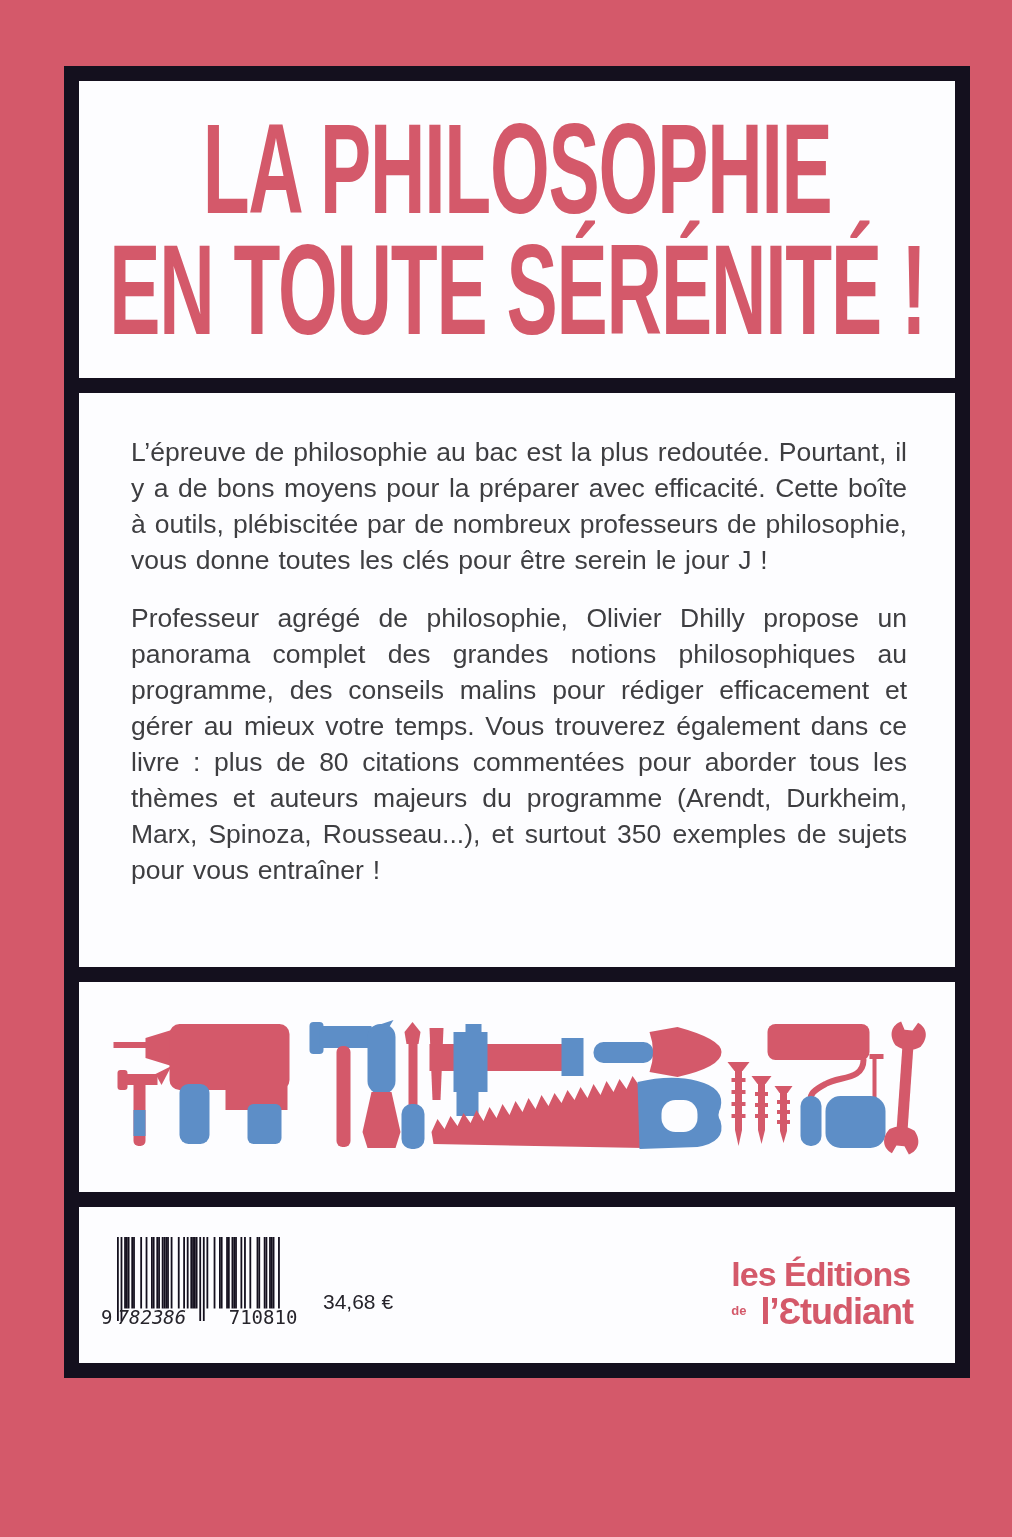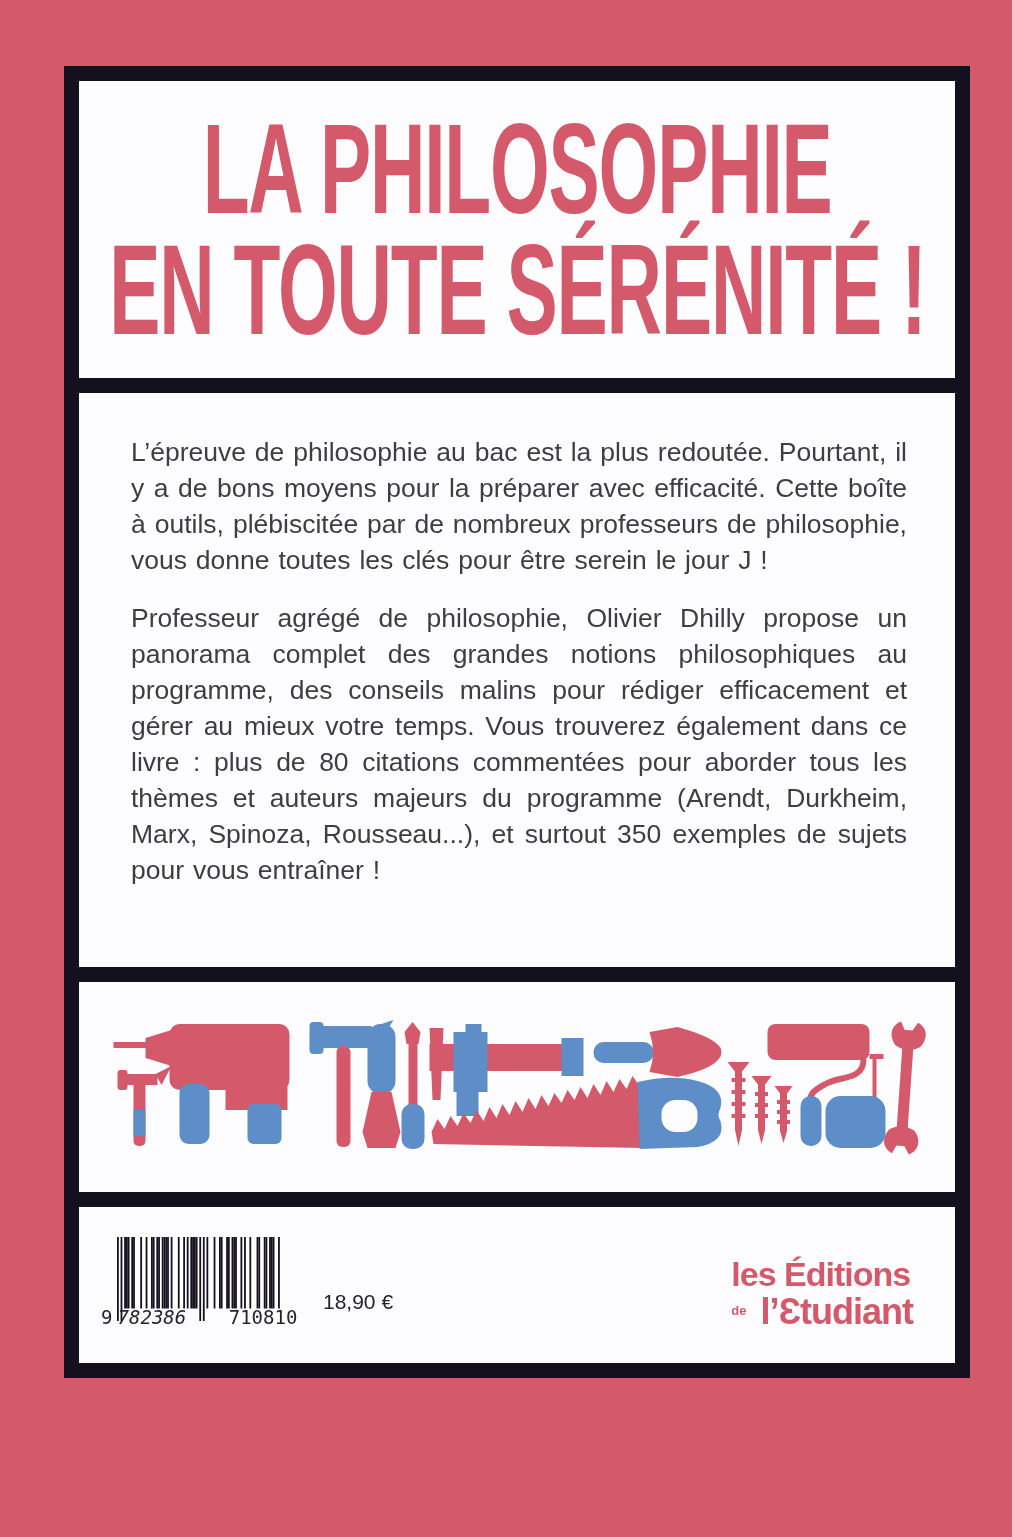--- a/index.html
+++ b/index.html
@@ -249,21 +249,21 @@
             <rect x="90" y="0" width="1" height="40"></rect>
           </svg>
         <div class="barcode-digits">
           <span class="bd-first">9</span>
           <span class="bd-left">782386</span>
           <span class="bd-right">710810</span>
         </div>
       </div>
 
       <div class="pricing">
-        <div class="price">18,90 €</div>
+        <div class="price">34,68 €</div>
       </div>
 
       <div class="publisher">
         <div class="pub-1">les Éditions</div>
         <div class="pub-2"><span class="pub-de">de</span><span>l’Ɛtudiant</span></div>
       </div>
 
     </section>
   </div>
 </div>

